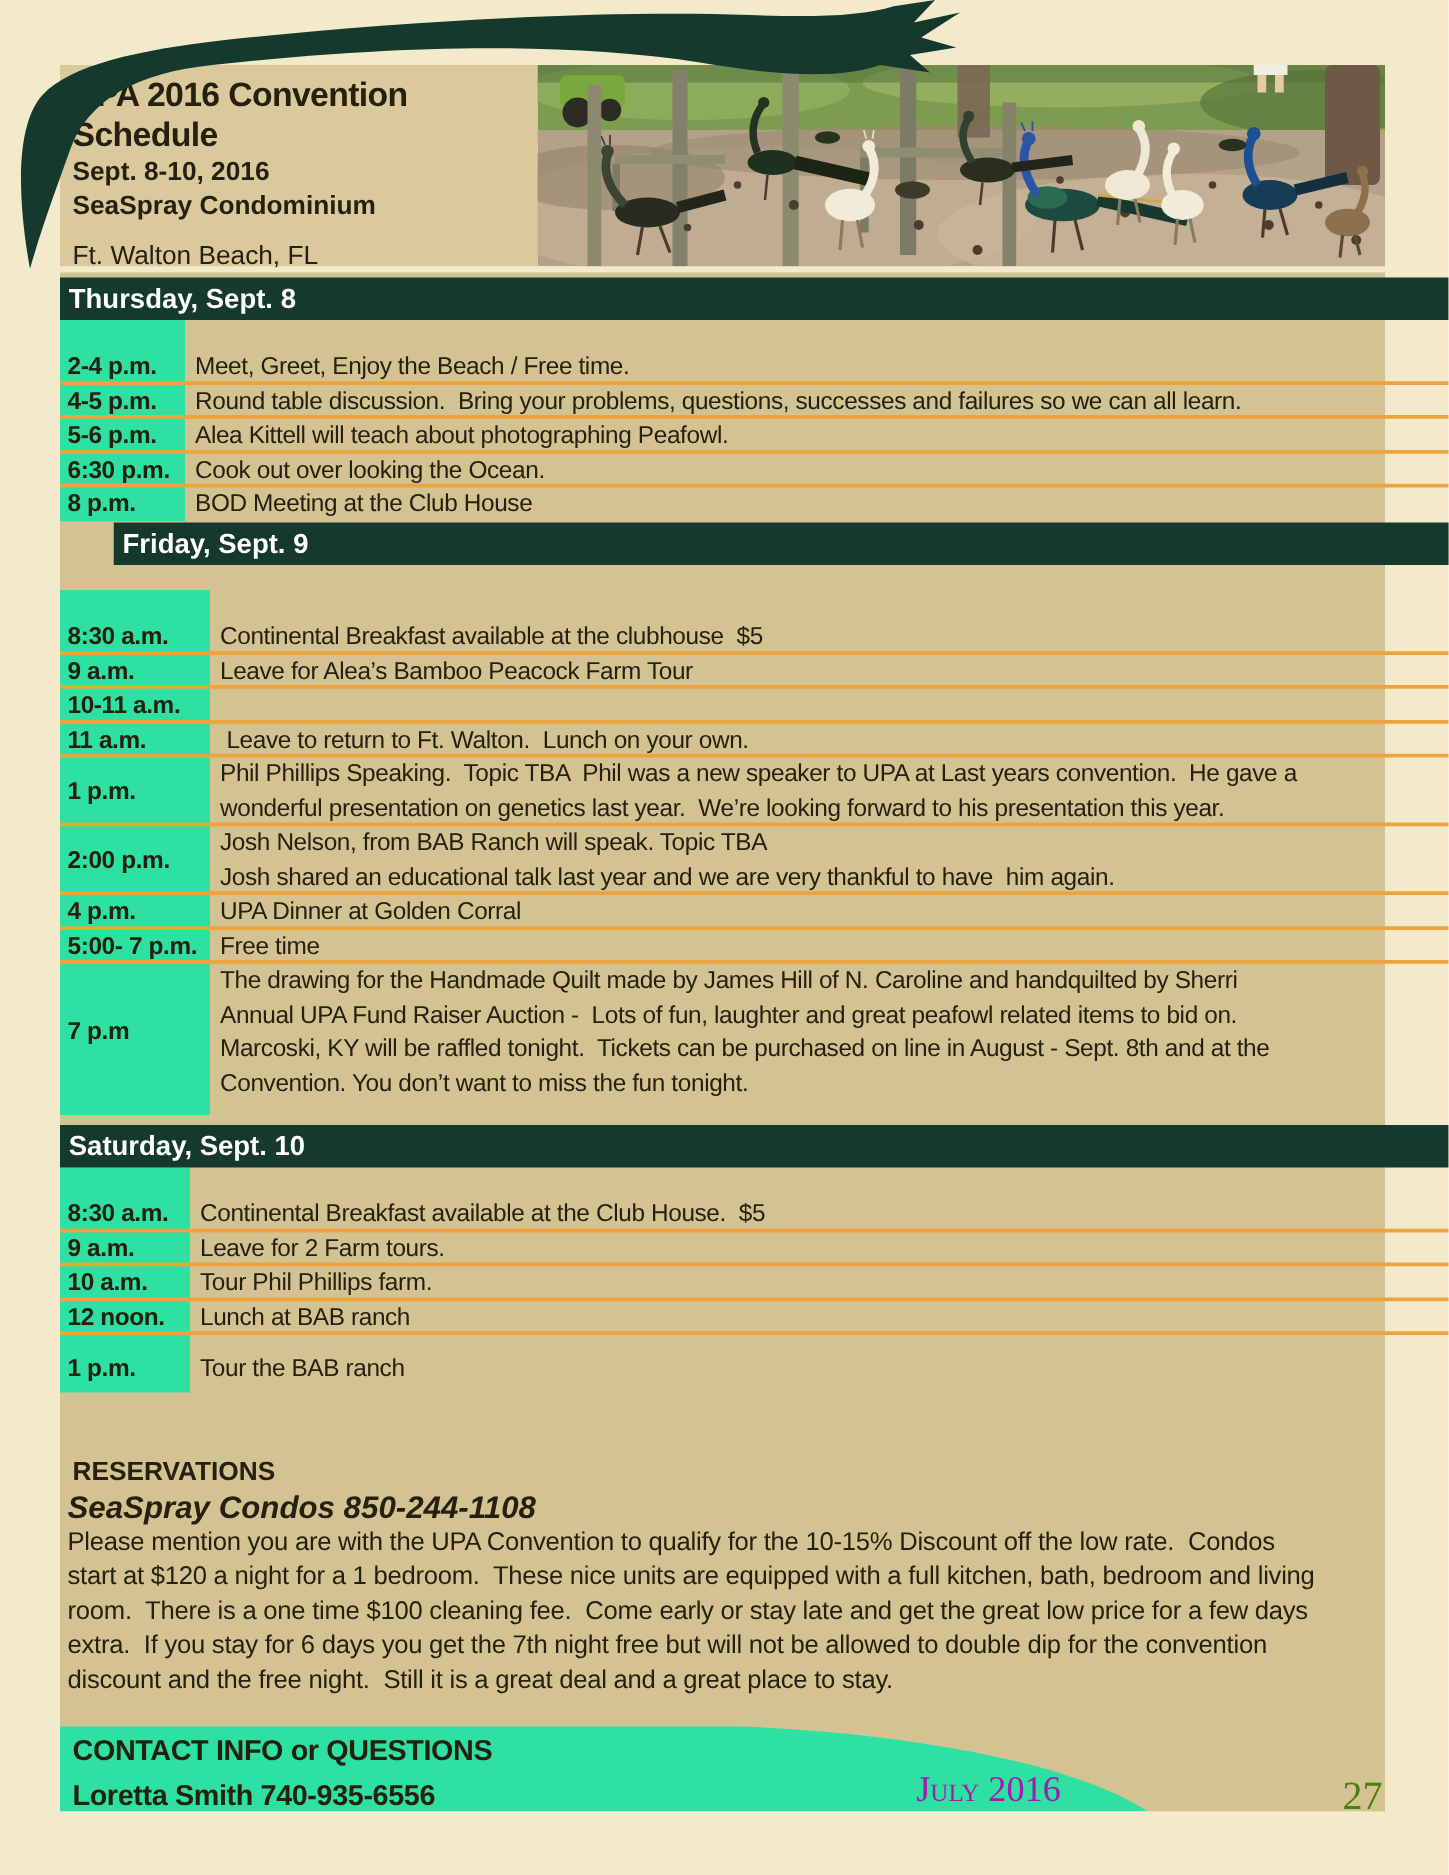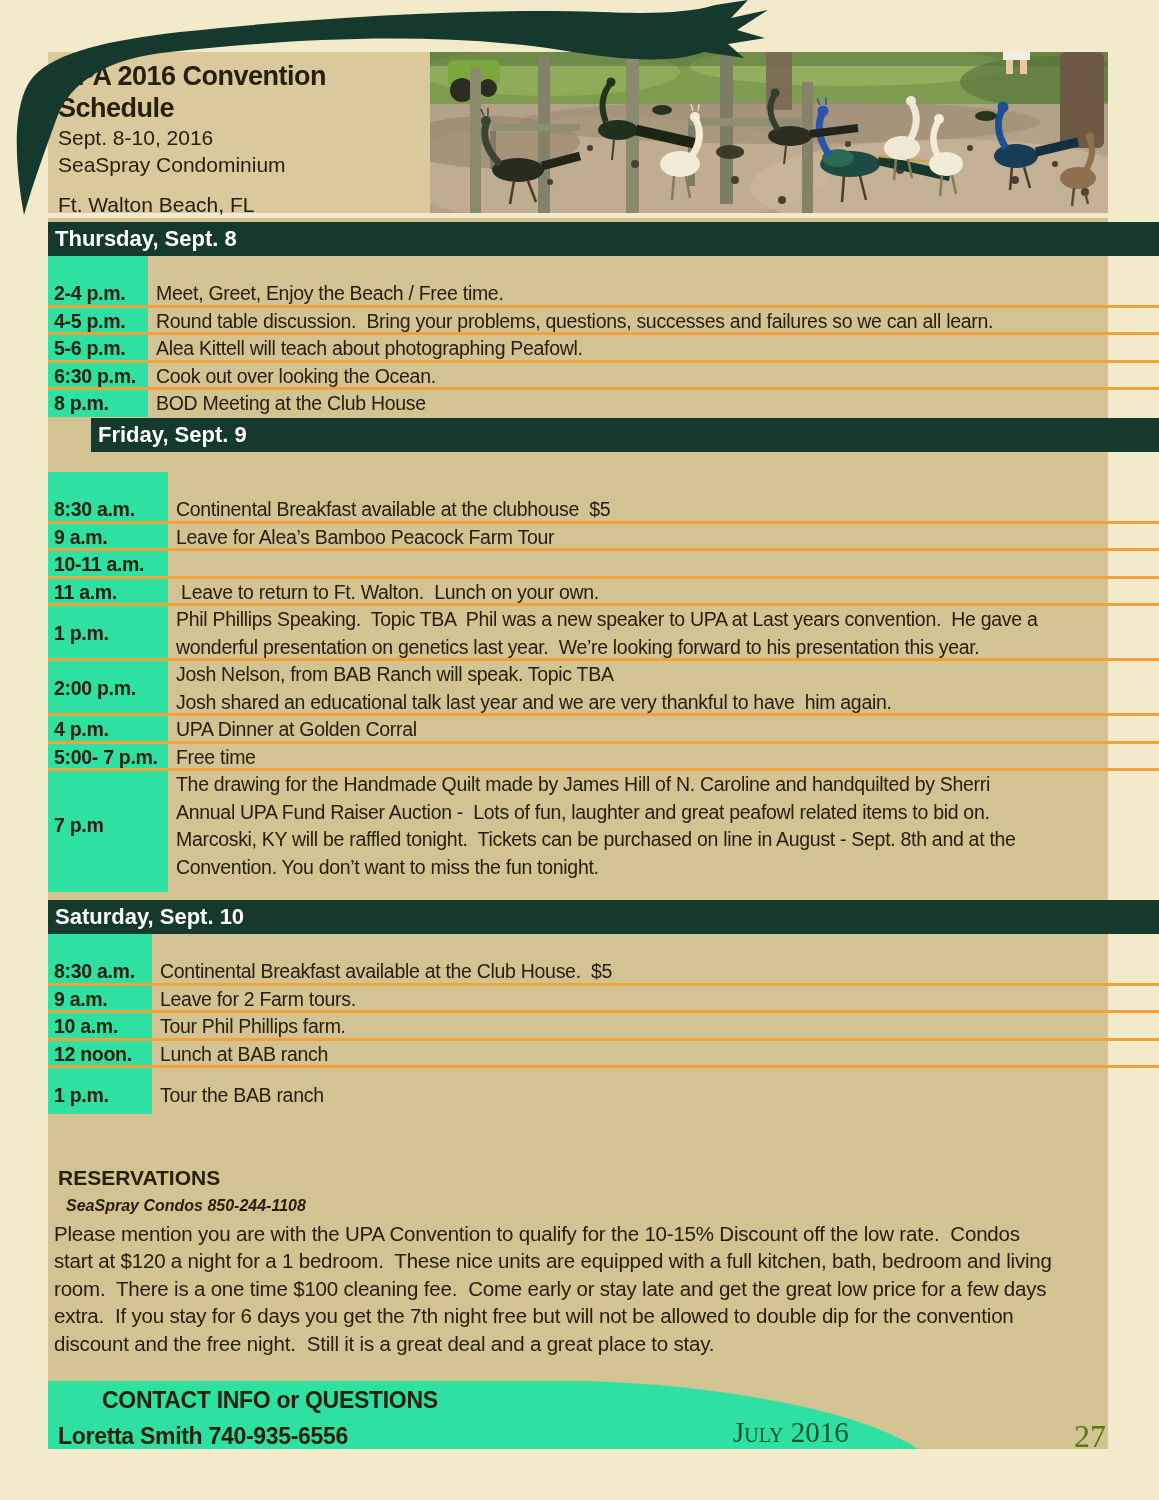--- a/index.html
+++ b/index.html
@@ -24,21 +24,21 @@
   
   .swoosh{position:absolute;left:0;top:0;width:1159px;height:230px;z-index:6;pointer-events:none;}
   
   .header-strip{position:absolute;left:48px;top:52px;width:1060px;height:161px;z-index:1;}
   .title-block{
     position:absolute;left:0;top:0;width:382px;height:161px;
     background:var(--tan-light);
     padding:8px 0 0 10px;
   }
   .conv-title{font-size:27px;font-weight:bold;letter-spacing:-0.5px;line-height:32px;}
-  .conv-sub{font-size:21px;line-height:27px;}
+  .conv-sub{font-size:21px;line-height:27px;font-weight:bold;}
   .conv-loc{font-size:21px;line-height:27px;margin-top:13px;}
   .photo{position:absolute;left:382px;top:0;width:678px;height:161px;}
   
   .content-bg{position:absolute;left:48px;top:218px;width:1060px;height:1231px;background:var(--tan);z-index:0;}
   
   .sec-bar{
     position:absolute;left:48px;width:1111px;height:34px;z-index:2;
     background:var(--green);color:#fff;
     font-size:22px;font-weight:bold;line-height:33px;padding-left:7px;
   }
@@ -56,29 +56,29 @@
   .row{position:relative;display:flex;align-items:center;}
   .row.u::after{content:"";position:absolute;left:0;right:0;bottom:0;height:3px;background:var(--orange);}
   .row.gap-before{margin-top:14px;}
   .time{flex:0 0 auto;font-weight:bold;font-size:19.5px;line-height:27.5px;padding-left:6px;white-space:pre;letter-spacing:-0.3px;}
   .rows-thu .time{width:100px;} .rows-fri .time{width:120px;} .rows-sat .time{width:104px;}
   .desc{flex:1 1 auto;padding-left:8px;}
   .line{height:27.5px;line-height:27.5px;font-size:19.5px;white-space:pre;letter-spacing:-0.3px;}
   
   .reservations{position:absolute;left:54px;top:1164px;width:1054px;z-index:3;}
   .res-heading{font-size:21px;font-weight:bold;line-height:28px;padding-left:4px;}
-  .res-contact{font-size:16px;font-style:italic;font-weight:bold;line-height:28px;margin-left:12px;}
+  .res-contact{font-size:25px;font-style:italic;font-weight:bold;line-height:28px;}
   .res-line{font-size:20.5px;line-height:27.4px;white-space:pre;letter-spacing:-0.2px;}
   
   .contact-shape{position:absolute;left:48px;top:1381px;width:918px;height:68px;z-index:2;}
-  .contact-heading{position:absolute;left:58px;top:1387px;font-size:23px;font-weight:bold;z-index:3;letter-spacing:-0.3px;margin-left:44px;}
+  .contact-heading{position:absolute;left:58px;top:1387px;font-size:23px;font-weight:bold;z-index:3;letter-spacing:-0.3px;}
   .contact-name{position:absolute;left:58px;top:1423px;font-size:23px;font-weight:bold;z-index:3;letter-spacing:-0.3px;}
   .issue-date{
     position:absolute;left:733px;top:1416px;z-index:3;
-    font-family:"Liberation Serif", serif;font-variant:small-caps;font-size:29px;color:#14532d;
+    font-family:"Liberation Serif", serif;font-variant:small-caps;font-size:29px;color:#a21caf;
   }
   .page-number{
     position:absolute;left:1074px;top:1418px;z-index:3;
     font-family:"Liberation Serif", serif;font-size:32px;color:#4d7c0f;
   }
 </style>
 </head>
 <body>
 
 <div class="page">

